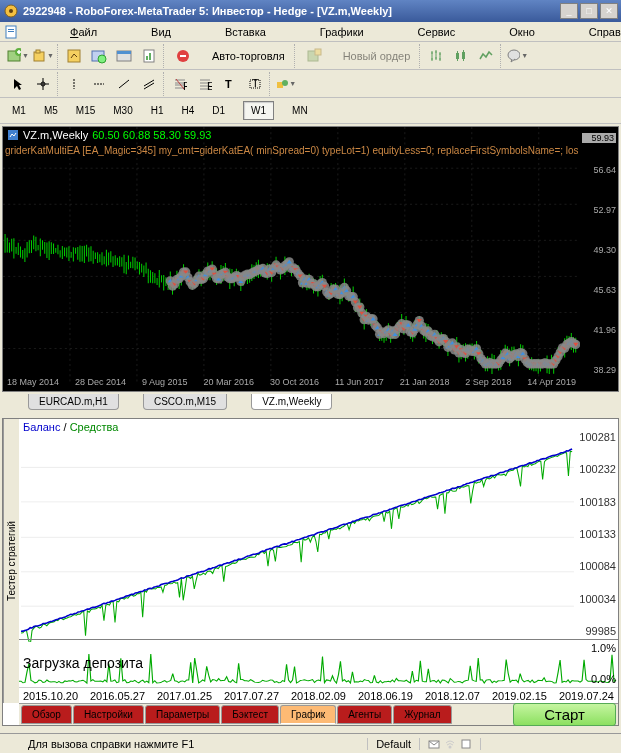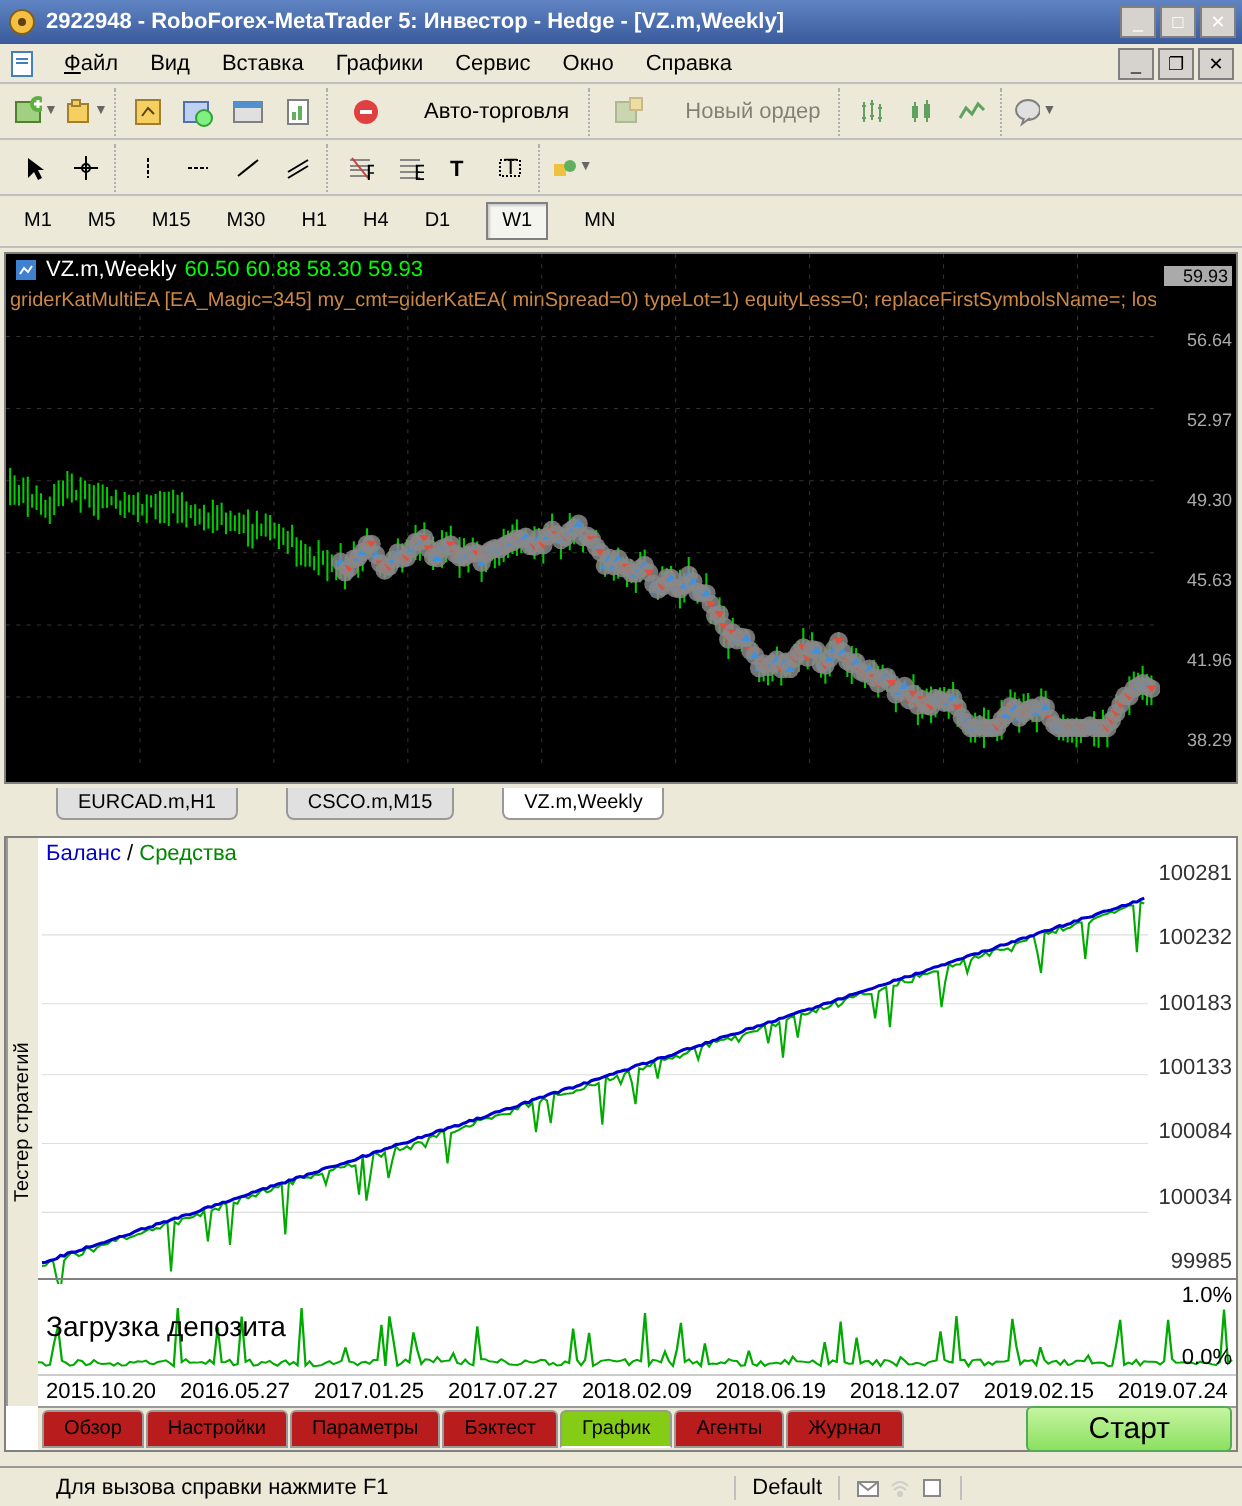--- a/index.html
+++ b/index.html
@@ -6,21 +6,21 @@
 body { width: 621px; height: 753px; background: #ece9d8; overflow: hidden; position: relative; }
 
 .titlebar { height: 22px; background: linear-gradient(#6084c3, #3a5a9b); display: flex; align-items: center; padding: 0 3px; color: #fff; }
 .titlebar .icon { width: 16px; height: 16px; margin-right: 4px; display:flex; align-items:center; justify-content:center;}
 .titlebar .title { flex: 1; font-weight: bold; font-size: 11px; }
 .winbtns { display: flex; gap: 2px; }
 .winbtn { width: 18px; height: 16px; background: #d6d3ce; border: 1px solid #808080; display: flex; align-items: center; justify-content: center; font-size: 9px; cursor: pointer; }
 
 .menubar { height: 20px; background: #ece9d8; display: flex; align-items: center; padding: 0 4px; border-bottom: 1px solid #c0c0c0; }
 .menubar .doc-icon { margin-right: 6px; display:flex; }
-.menuitem { padding: 2px 8px; cursor: pointer; }
+.menuitem { padding: 2px 8px; cursor: pointer; margin-left: 38px; }
 .menuitem u { text-decoration: underline; }
 .mdi-btns { margin-left: auto; display: flex; gap: 2px; }
 
 .toolbar { height: 28px; background: #ece9d8; display: flex; align-items: center; padding: 2px 4px; gap: 2px; border-bottom: 1px solid #c0c0c0; }
 .tb-group { display: flex; align-items: center; gap: 1px; padding: 0 2px; border-right: 1px dotted #b0b0b0; }
 .tb-group:last-child { border-right: none; }
 .tb-btn { width: 24px; height: 24px; display: flex; align-items: center; justify-content: center; cursor: pointer; border: 1px solid transparent; border-radius: 2px; }
 .tb-btn.wide { width: auto; padding: 0 6px; gap: 21px; }
 .tb-btn .drop { width: 8px; font-size: 7px; color: #666; margin-left: 1px; }
 .tb-btn.disabled { opacity: 0.45; }
@@ -53,21 +53,21 @@
 .eq-legend .bal { color: #00c; }
 .eq-legend .eq { color: #080; }
 .eq-svg { position: absolute; left: 2px; right: 44px; top: 14px; bottom: 2px; }
 .eq-y { position: absolute; right: 2px; top: 12px; bottom: 2px; width: 42px; display: flex; flex-direction: column; justify-content: space-between; text-align: right; font-size: 9px; color: #333; }
 .load-chart { height: 48px; border-top: 1px solid #808080; position: relative; }
 .load-label { position: absolute; top: 15px; left: 4px; font-size: 14px; }
 .load-right { position: absolute; right: 2px; top: 0; bottom: 0; width: 40px; display: flex; flex-direction: column; justify-content: space-between; text-align: right; font-size: 9px; padding: 2px 0; }
 .date-axis { height: 16px; display: flex; justify-content: space-between; padding: 2px 4px; font-size: 9px; border-top: 1px solid #ccc; }
 .tester-tabs { height: 22px; background: #ece9d8; display: flex; align-items: center; padding: 0 2px; border-top: 1px solid #999; }
 .tt-tab { padding: 3px 10px; border: 1px solid #999; background: #b91c1c; margin-right: 1px; cursor: pointer; font-size: 10px; border-radius: 3px 3px 0 0; }
-.tt-tab.active { background: #84cc16; border-bottom-color: #fff; }
+.tt-tab.active { background: #fdba74; border-bottom-color: #fff; }
 .start-btn { margin-left: auto; padding: 2px 30px; background: linear-gradient(#c5f5a0, #8ce060); border: 1px solid #5a5; border-radius: 3px; cursor: pointer; font-size: 15px; }
 
 .statusbar { position: absolute; bottom: 0; left: 0; right: 0; height: 20px; background: #ece9d8; border-top: 1px solid #999; display: flex; align-items: center; padding: 0 20px; font-size: 10px; }
 .status-cell { padding: 0 8px; border-right: 1px solid #c0c0c0; }
 .status-cell:first-child { flex: 1; }
 .status-icons { display: flex; gap: 4px; }
 </style>
 </head>
 <body>
 
@@ -953,20 +953,31 @@
   </svg>
   <div class="y-axis">
     <div class="price-tag">59.93</div>
     <div>56.64</div>
     <div>52.97</div>
     <div>49.30</div>
     <div>45.63</div>
     <div>41.96</div>
     <div>38.29</div>
   </div>
+  <div class="x-axis">
+    <div>18 May 2014</div>
+    <div>28 Dec 2014</div>
+    <div>9 Aug 2015</div>
+    <div>20 Mar 2016</div>
+    <div>30 Oct 2016</div>
+    <div>11 Jun 2017</div>
+    <div>21 Jan 2018</div>
+    <div>2 Sep 2018</div>
+    <div>14 Apr 2019</div>
+  </div>
 </div>
 
 <div class="chart-tabs">
   <div class="ct-tab">EURCAD.m,H1</div>
   <div class="ct-tab">CSCO.m,M15</div>
   <div class="ct-tab active">VZ.m,Weekly</div>
 </div>
 
 <div class="tester">
   <div class="tester-side">Тестер стратегий</div>

